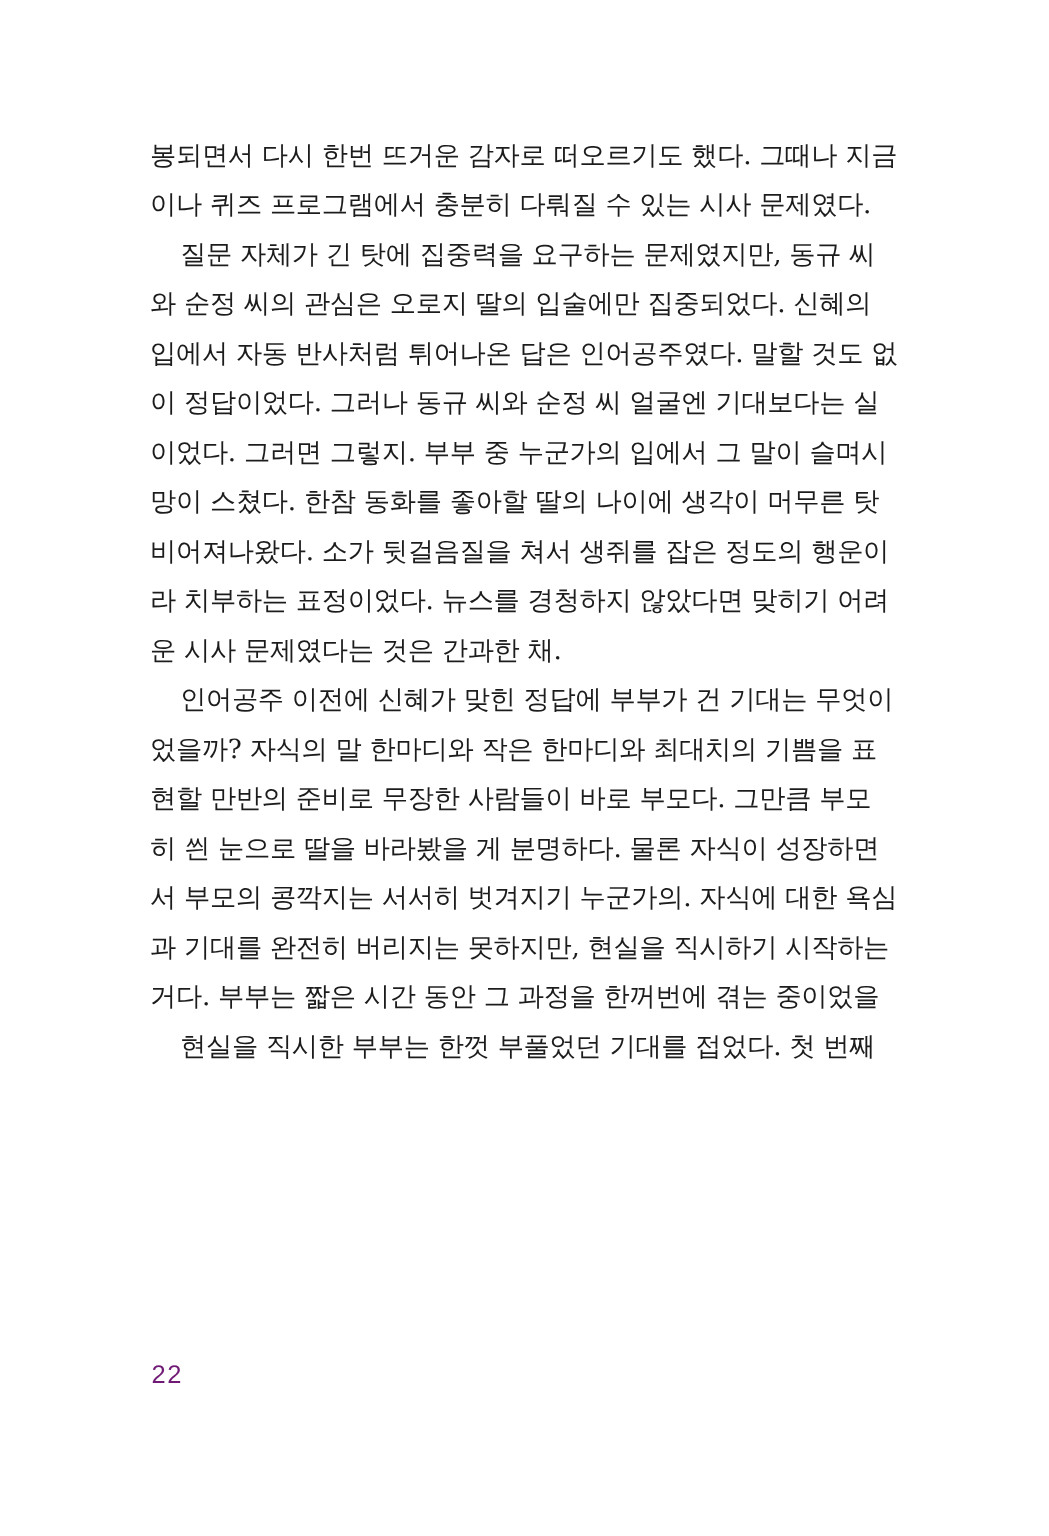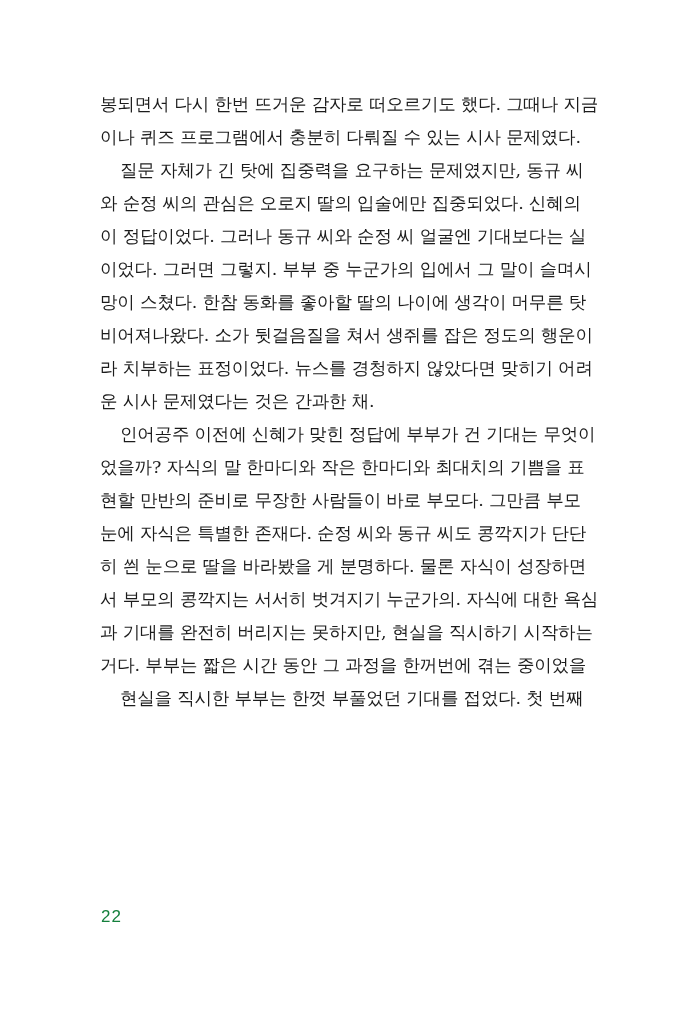--- a/index.html
+++ b/index.html
@@ -45,45 +45,45 @@
     .line.last {
       text-align-last: left;
     }
     .page-number {
       position: absolute;
       left: 101px;
       top: 907px;
       font-family: "Liberation Sans", "DejaVu Sans", sans-serif;
       font-size: 17px;
       letter-spacing: 1px;
-      color: #15803d;
+      color: #701a75;
     }
   </style>
 </head>
 <body>
 
 <div class="page">
   <div class="text-block">
 
     <span class="line">봉되면서 다시 한번 뜨거운 감자로 떠오르기도 했다. 그때나 지금</span>
     <span class="line last">이나 퀴즈 프로그램에서 충분히 다뤄질 수 있는 시사 문제였다.</span>
 
     <span class="line indent">질문 자체가 긴 탓에 집중력을 요구하는 문제였지만, 동규 씨</span>
     <span class="line">와 순정 씨의 관심은 오로지 딸의 입술에만 집중되었다. 신혜의</span>
+    <span class="line">입에서 자동 반사처럼 튀어나온 답은 인어공주였다. 말할 것도 없</span>
     <span class="line">이 정답이었다. 그러나 동규 씨와 순정 씨 얼굴엔 기대보다는 실</span>
     <span class="line">이었다. 그러면 그렇지. 부부 중 누군가의 입에서 그 말이 슬며시</span>
     <span class="line">망이 스쳤다. 한참 동화를 좋아할 딸의 나이에 생각이 머무른 탓</span>
     <span class="line">비어져나왔다. 소가 뒷걸음질을 쳐서 생쥐를 잡은 정도의 행운이</span>
     <span class="line">라 치부하는 표정이었다. 뉴스를 경청하지 않았다면 맞히기 어려</span>
     <span class="line last">운 시사 문제였다는 것은 간과한 채.</span>
 
     <span class="line indent">인어공주 이전에 신혜가 맞힌 정답에 부부가 건 기대는 무엇이</span>
     <span class="line">었을까? 자식의 말 한마디와 작은 한마디와 최대치의 기쁨을 표</span>
     <span class="line">현할 만반의 준비로 무장한 사람들이 바로 부모다. 그만큼 부모</span>
-    <span class="line">눈에 자식은 특별한 존재다. 순정 씨와 동규 씨도 콩깍지가 단단</span>
     <span class="line">히 씐 눈으로 딸을 바라봤을 게 분명하다. 물론 자식이 성장하면</span>
     <span class="line">서 부모의 콩깍지는 서서히 벗겨지기 누군가의. 자식에 대한 욕심</span>
     <span class="line">과 기대를 완전히 버리지는 못하지만, 현실을 직시하기 시작하는</span>
     <span class="line">거다. 부부는 짧은 시간 동안 그 과정을 한꺼번에 겪는 중이었을</span>
 
     <span class="line indent">현실을 직시한 부부는 한껏 부풀었던 기대를 접었다. 첫 번째</span>
   </div>
 
   <div class="page-number">22</div>
 </div>

